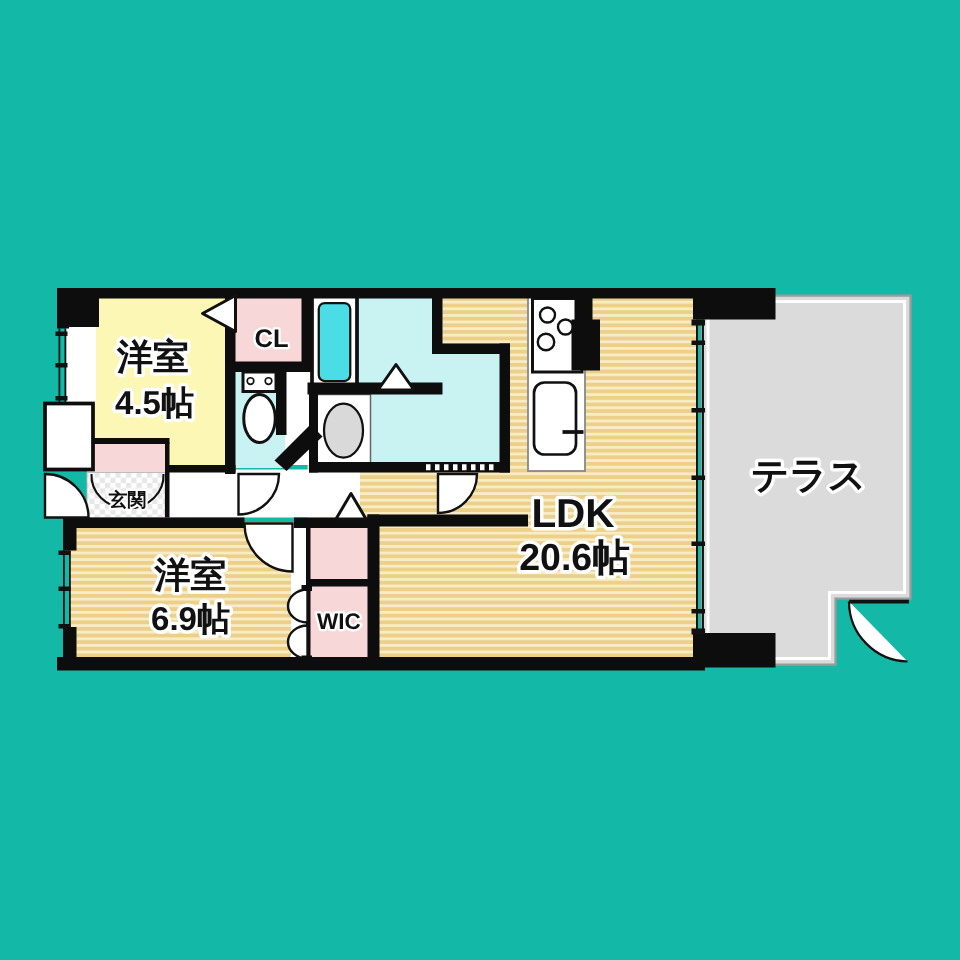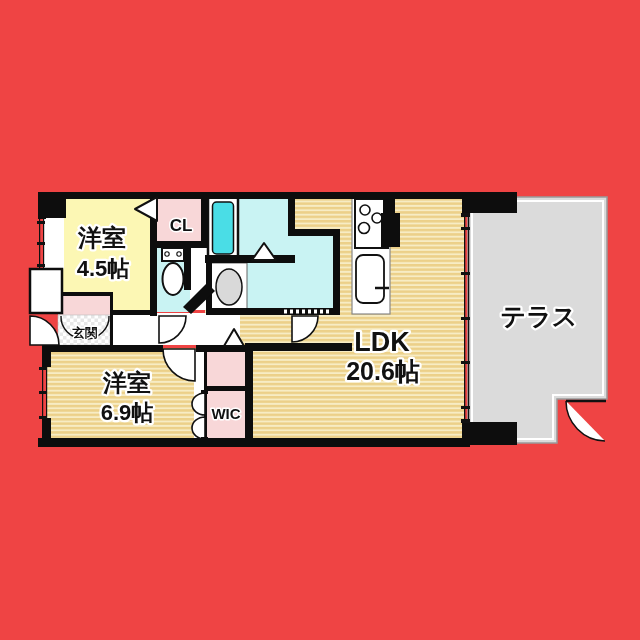--- a/index.html
+++ b/index.html
@@ -1,16 +1,16 @@
 <!DOCTYPE html>
 <html><head>
 <meta charset="utf-8">
 <style>
   html,body{margin:0;padding:0;background:#ffffff;}
-  .canvas{position:relative;width:640px;height:640px;background:#ef4444;overflow:hidden;}
+  .canvas{position:relative;width:640px;height:640px;background:#14b8a6;overflow:hidden;}
   svg{position:absolute;left:0;top:0;}
   text{
     font-family:"Liberation Sans","DejaVu Sans",sans-serif;
     font-weight:700;
     fill:#111;
     paint-order:stroke;
     stroke:#ffffff;
     stroke-width:4.5;
     stroke-linejoin:round;
     text-anchor:middle;

